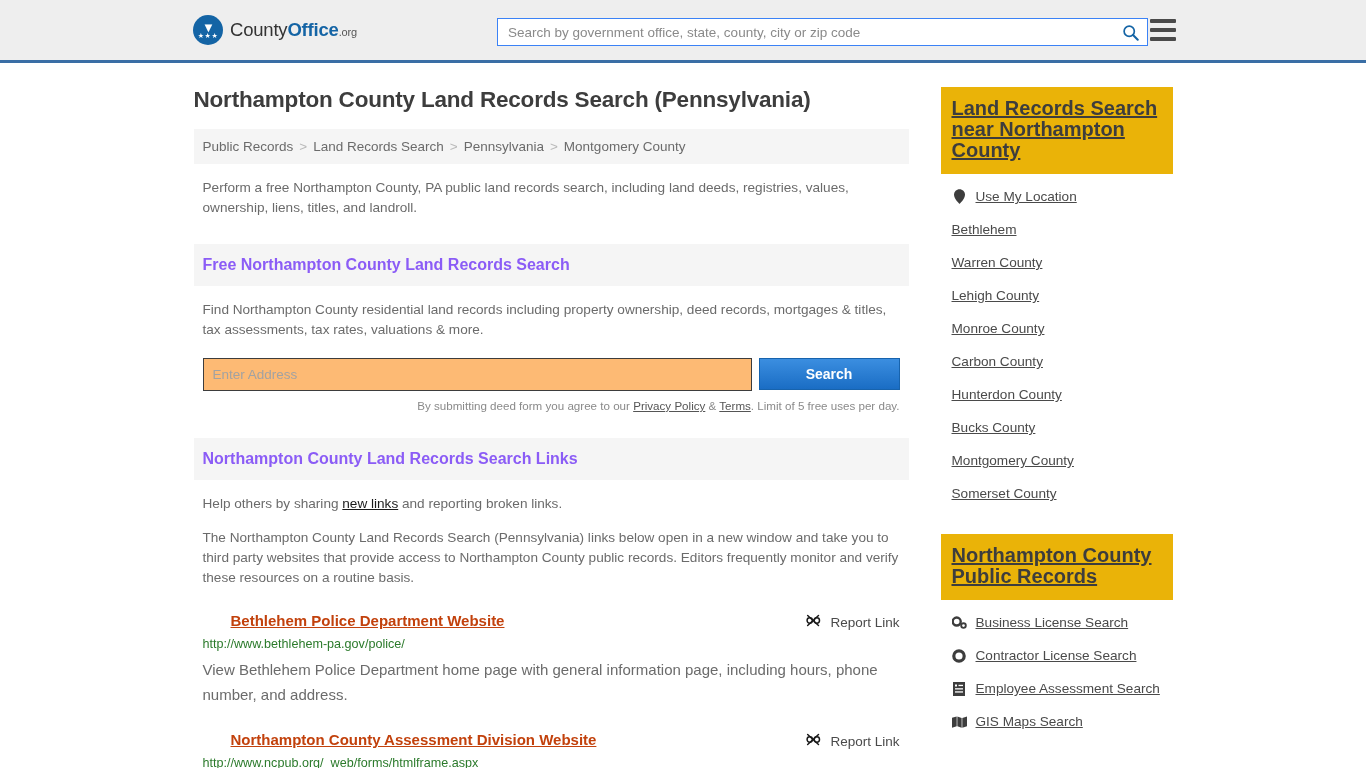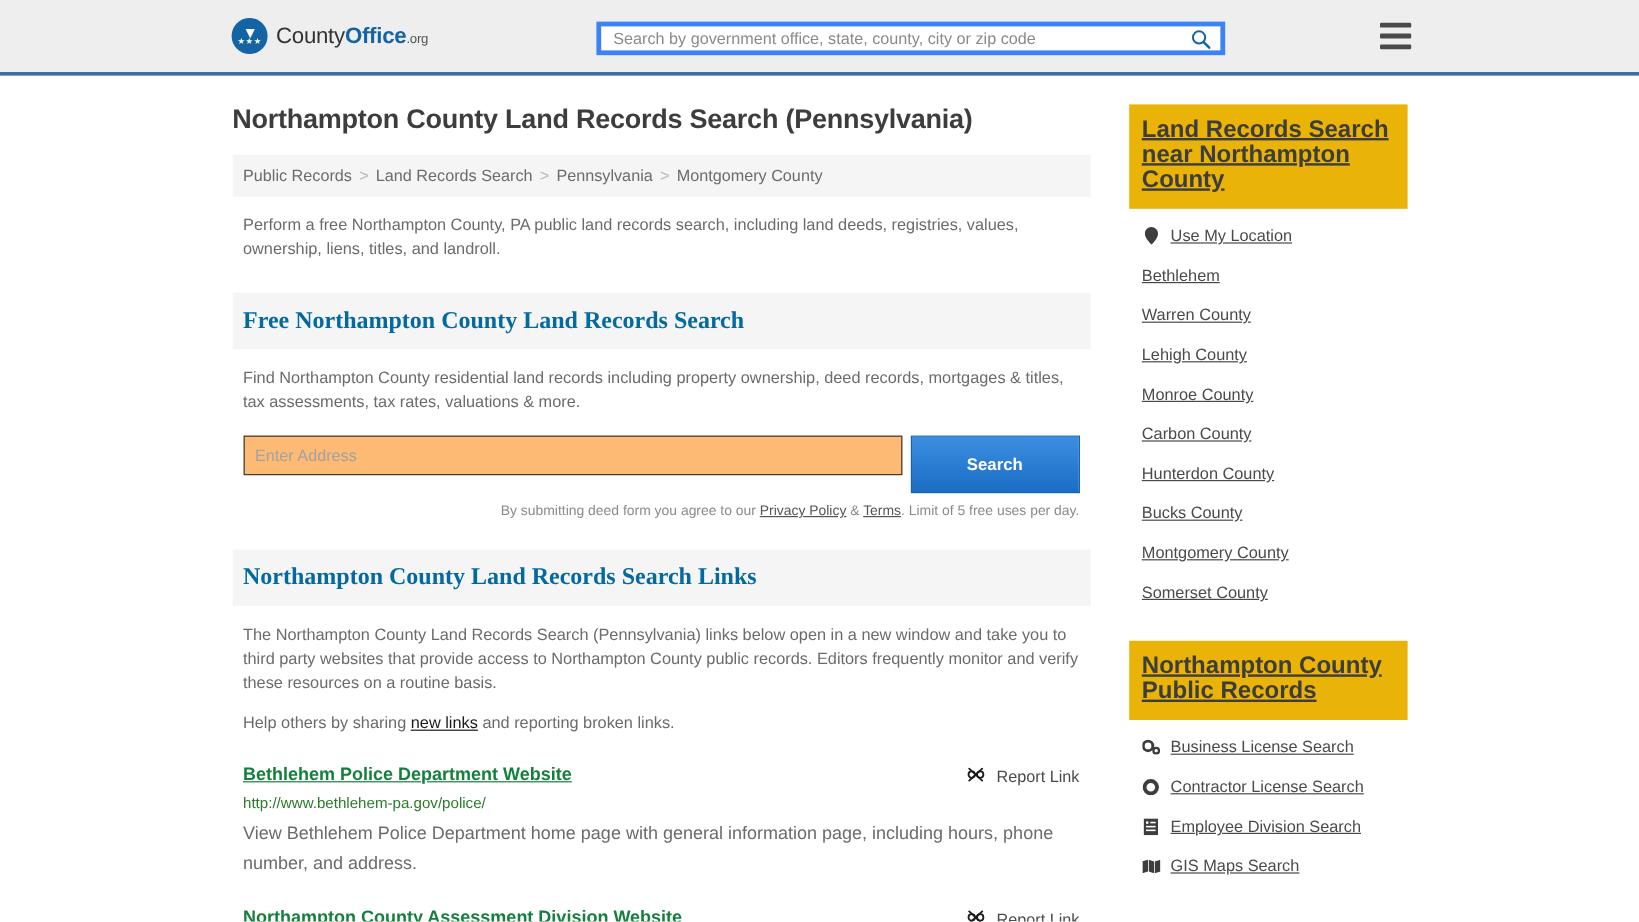--- a/index.html
+++ b/index.html
@@ -60,24 +60,24 @@
     white-space: nowrap;
   }
   .logo-text .lt-county { color: #333333; font-weight: 400; }
   .logo-text .lt-office { color: #1464a5; font-weight: 700; }
   .logo-text .lt-org { color: #555555; font-size: 11px; }
 
   .search-shell {
     position: absolute;
     left: 497px;
     top: 18px;
-    width: 524px;
+    width: 651px;
     height: 28px;
     background: #ffffff;
-    border: 4px solid #3b82f6;
+    border: 1px solid #3b82f6;
     display: flex;
     align-items: center;
   }
   .search-input {
     border: 0;
     outline: 0;
     background: transparent;
     flex: 1;
     height: 100%;
     padding: 0 10px;
@@ -154,24 +154,23 @@
     padding: 0 9px;
     font-size: 13.6px;
     line-height: 20px;
     color: #6b6b6b;
   }
 
   .section-head {
     margin-top: 26px;
     background: #f5f5f5;
     padding: 12px 9px;
-    font-size: 20px;
+    font-size: 16px;
     font-weight: bold;
-    color: #0369a1;
-    font-family: Liberation Serif, serif;
+    color: #8b5cf6;
   }
 
   
   .addr-form {
     margin-top: 18px;
     padding: 0 9px;
     display: flex;
     gap: 7px;
   }
   .addr-input {
@@ -181,21 +180,21 @@
     padding: 0 9px;
     font-family: "Liberation Sans", sans-serif;
     font-size: 13.5px;
     color: #333333;
     outline: none;
     background: #fdba74;
   }
   .addr-input::placeholder { color: #a2a2a2; }
   .addr-submit {
     width: 141px;
-    height: 48px;
+    height: 32px;
     border: 1px solid #1763ad;
     background: linear-gradient(#3b8ee0, #1a6dc4);
     color: #ffffff;
     font-family: "Liberation Sans", sans-serif;
     font-size: 14px;
     font-weight: bold;
     cursor: pointer;
     text-align: center;
   }
   .form-note {
@@ -211,23 +210,24 @@
   .link-item { margin-top: 24px; padding: 0 9px; }
   .link-row {
     display: flex;
     align-items: flex-start;
     justify-content: space-between;
     gap: 14px;
   }
   .link-title {
     font-size: 15px;
     font-weight: bold;
-    color: #15803d;
+    color: #c2410c;
     text-decoration: underline;
     cursor: pointer;
+    margin-left: 28px;
   }
   .report-link {
     display: flex;
     align-items: center;
     gap: 8px;
     font-size: 13.5px;
     color: #4a4a4a;
     white-space: nowrap;
     cursor: pointer;
     padding-top: 1px;
@@ -333,25 +333,25 @@
       <input class="addr-input" type="text" placeholder="Enter Address" style="">
       <button class="addr-submit">Search</button>
     </div>
 
     <div class="form-note">
       <span>By submitting deed form you agree to our </span><a href="#">Privacy Policy</a><span> &amp; </span><a href="#">Terms</a><span>. Limit of 5 free uses per day.</span>
     </div>
 
     <div class="section-head">Northampton County Land Records Search Links</div>
 
-    <p class="body-text">The Northampton County Land Records Search (Pennsylvania) links below open in a new window and take you to third party websites that provide access to Northampton County public records. Editors frequently monitor and verify these resources on a routine basis.</p>
-
     <p class="body-text">
       <span>Help others by sharing </span><a href="#" style="color:#1a1a1a;text-decoration:underline;">new links</a><span> and reporting broken links.</span>
     </p>
+
+    <p class="body-text">The Northampton County Land Records Search (Pennsylvania) links below open in a new window and take you to third party websites that provide access to Northampton County public records. Editors frequently monitor and verify these resources on a routine basis.</p>
 
     <div class="link-item">
       <div class="link-row">
         <a class="link-title" href="#">Bethlehem Police Department Website</a>
         <span class="report-link">
           <span>
             <svg width="17" height="15" viewBox="0 0 20 18">
               <path d="M3 3 L16 15 M16 3 L3 15" stroke="#1a1a1a" stroke-width="1.8" fill="none" stroke-linecap="round"></path>
               <circle cx="5.5" cy="9" r="3.2" fill="none" stroke="#1a1a1a" stroke-width="1.8"></circle>
               <circle cx="14" cy="9" r="3.2" fill="none" stroke="#1a1a1a" stroke-width="1.8"></circle>
@@ -454,21 +454,21 @@
         <div class="side-item">
           <span class="side-ico">
             <svg width="12" height="14" viewBox="0 0 12 14">
               <rect x="0" y="0" width="12" height="14" fill="#3d3d3d"></rect>
               <rect x="2" y="2.5" width="2" height="2" fill="#ffffff"></rect>
               <rect x="5.5" y="2.8" width="4.5" height="1.3" fill="#ffffff"></rect>
               <rect x="2" y="6.2" width="8" height="1.3" fill="#ffffff"></rect>
               <rect x="2" y="9.3" width="8" height="1.3" fill="#ffffff"></rect>
             </svg>
           </span>
-          <a href="#">Employee Division Search</a>
+          <a href="#">Employee Assessment Search</a>
         </div>
 
         <div class="side-item">
           <span class="side-ico">
             <svg width="15" height="12" viewBox="0 0 16 12">
               <path d="M0 1.5 L5 0 L5 10.5 L0 12 Z" fill="#3d3d3d"></path>
               <path d="M5.7 0 L10.3 1.6 L10.3 12 L5.7 10.5 Z" fill="#3d3d3d"></path>
               <path d="M11 1.6 L16 0 L16 10.5 L11 12 Z" fill="#3d3d3d"></path>
             </svg>
           </span>

